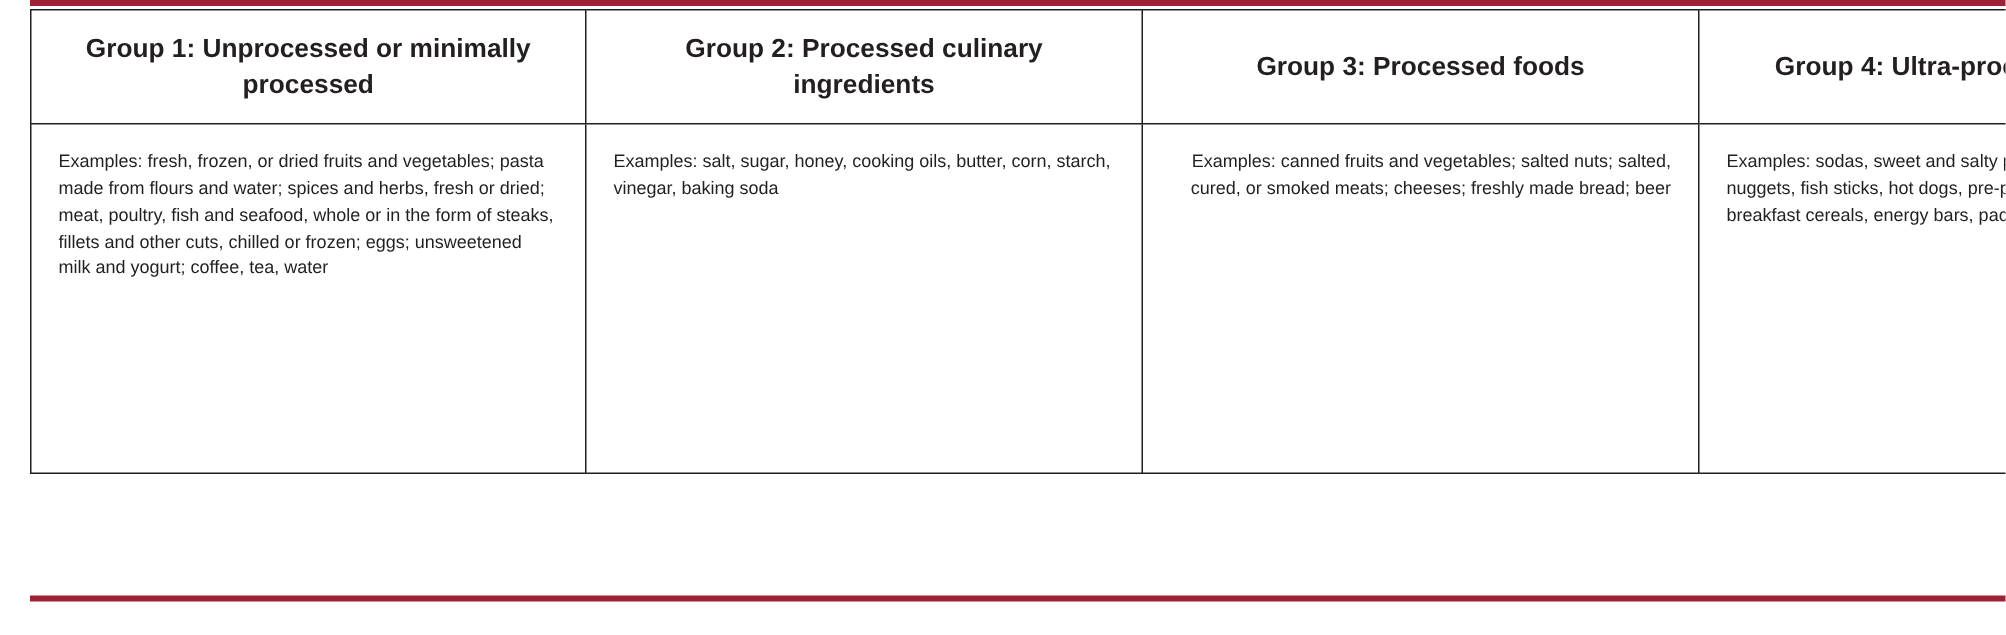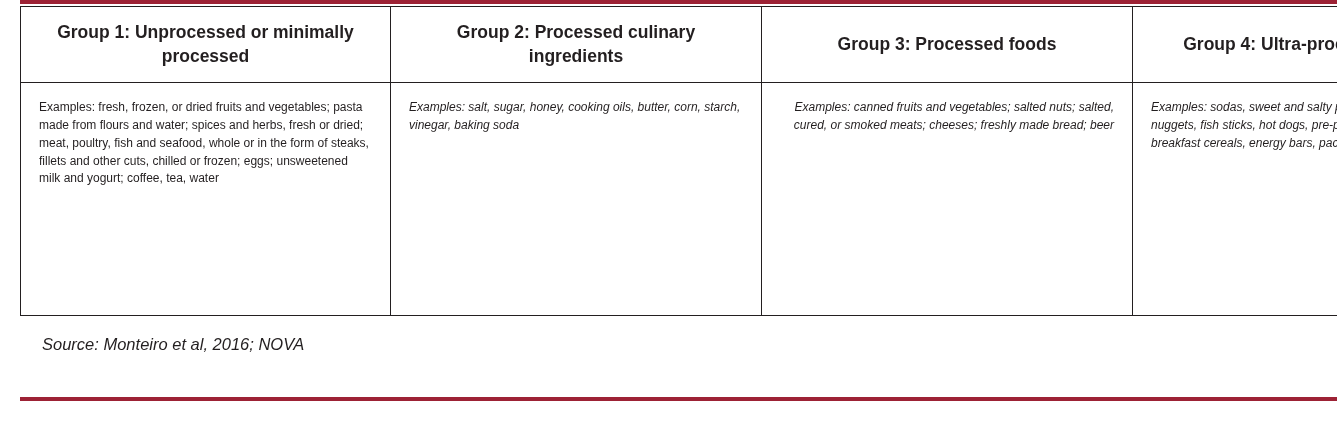--- a/index.html
+++ b/index.html
@@ -57,21 +57,21 @@
     padding: 13px 18px 14px 18px;
     vertical-align: middle;
     height: 46px;
   }
   table.nova td {
     font-size: 12px;
     line-height: 1.48;
     padding: 16px 18px 16px 18px;
     height: 200px;
   }
-  td.mid { vertical-align: middle; font-style: italic; }
+  td.mid { vertical-align: middle; }
 
   .col1 { width: 333px; }
   .col2 { width: 334px; margin-left: 40px; }
   .col3 { width: 334px; text-align: right; }
   .col4 { width: 328px; }
 
   .source {
     position: absolute;
     left: 26px;
     top: 335px;
@@ -101,17 +101,16 @@
         <tr>
           <td class="col1">Examples: fresh, frozen, or dried fruits and vegetables; pasta made from flours and water; spices and herbs, fresh or dried; meat, poultry, fish and seafood, whole or in the form of steaks, fillets and other cuts, chilled or frozen; eggs; unsweetened milk and yogurt; coffee, tea, water</td>
           <td class="col2 mid">Examples: salt, sugar, honey, cooking oils, butter, corn, starch, vinegar, baking soda</td>
           <td class="col3 mid">Examples: canned fruits and vegetables; salted nuts; salted, cured, or smoked meats; cheeses; freshly made bread; beer</td>
           <td class="col4 mid">Examples: sodas, sweet and salty packaged snacks, chicken nuggets, fish sticks, hot dogs, pre-prepared frozen meals, breakfast cereals, energy bars, packaged cakes and sweets</td>
         </tr>
       </tbody>
     </table>
   </div>
 
-  <div class="source">Source: Monteiro et al, 2016; NOVA</div>
 
   <div class="rule rule-bottom"></div>
 
 </div>
 
 </body></html>

